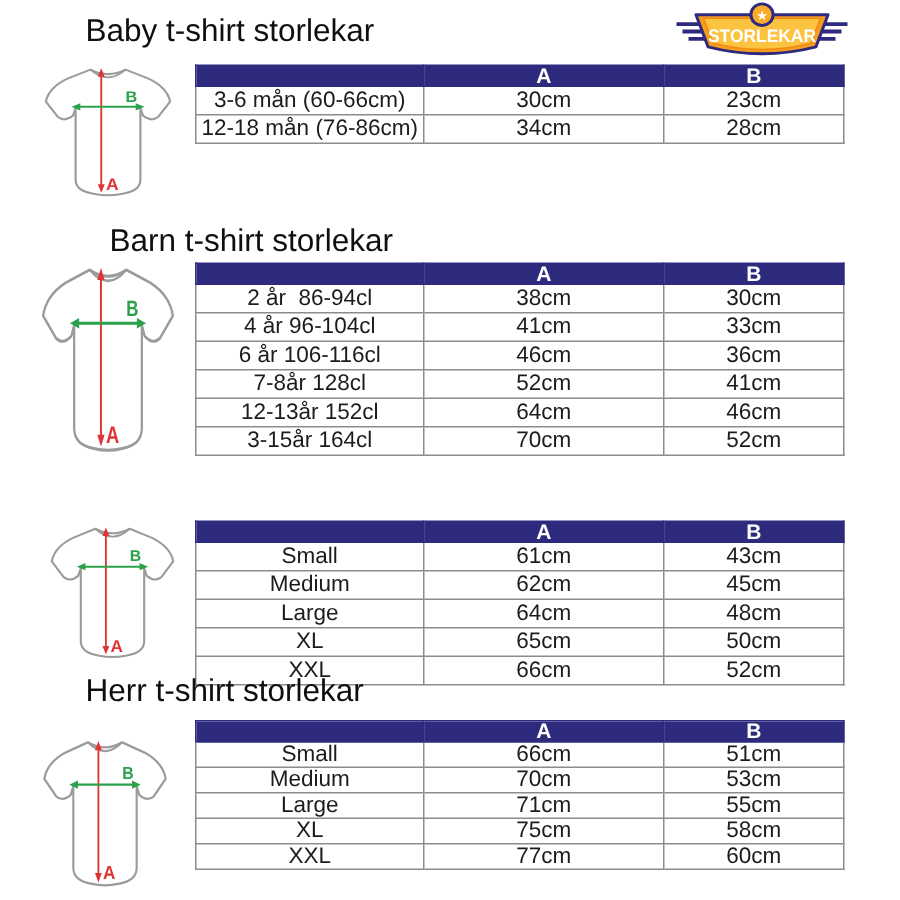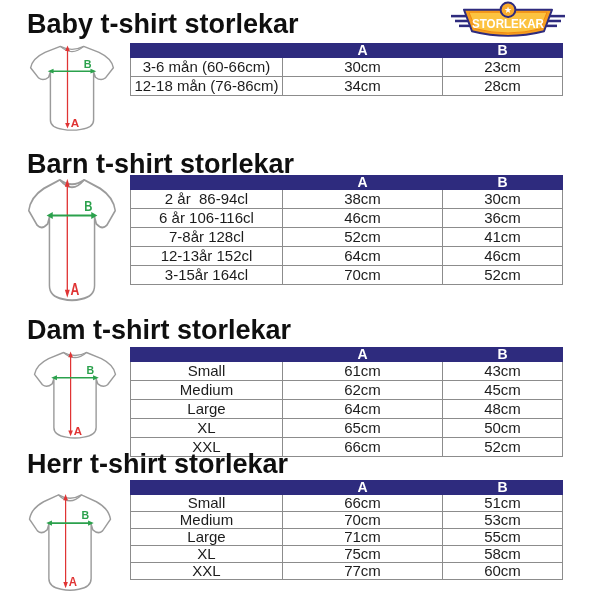--- a/index.html
+++ b/index.html
@@ -3,25 +3,25 @@
 <meta charset="utf-8">
 <style>
   html,body{margin:0;padding:0;}
   body{
     width:600px;height:600px;background:#ffffff;
     font-family:"Liberation Sans", sans-serif;
     position:relative;overflow:hidden;color:#161616;
   }
   .page{position:absolute;inset:0;}
   .section-title{
-    position:absolute;left:27px;margin:0;font-size:27px;font-weight:700;
+    position:absolute;left:57px;margin:0;font-size:21px;font-weight:400;
     color:#0f0f0f;letter-spacing:0px;white-space:nowrap;
   }
   #title-baby{top:9px;}
-  #title-barn{top:149px;}
+  #title-barn{top:149px;margin-left:16px;}
   #title-dam{top:315px;}
   #title-herr{top:449px;text-align:center;}
 
   .shirt{position:absolute;}
   .shirt svg{width:100%;height:100%;display:block;}
   #shirt-baby{left:27px;top:43px;width:90px;height:94px;}
   #shirt-barn{left:25px;top:175px;width:94px;height:135px;}
   #shirt-dam{left:31px;top:349px;width:88px;height:96px;}
   #shirt-herr{left:26px;top:491px;width:88px;height:107px;}
 
@@ -148,20 +148,25 @@
       </tr>
     </thead>
     <tbody>
 
     <tr>
         <td>2 år  86-94cl</td>
         <td>38cm</td>
         <td>30cm</td>
       </tr>
         <tr>
+        <td>4 år 96-104cl</td>
+        <td>41cm</td>
+        <td>33cm</td>
+      </tr>
+        <tr>
         <td>6 år 106-116cl</td>
         <td>46cm</td>
         <td>36cm</td>
       </tr>
         <tr>
         <td>7-8år 128cl</td>
         <td>52cm</td>
         <td>41cm</td>
       </tr>
         <tr>
@@ -170,21 +175,20 @@
         <td>46cm</td>
       </tr>
         <tr>
         <td>3-15år 164cl</td>
         <td>70cm</td>
         <td>52cm</td>
       </tr>
       </tbody>
   </table>
 
-  <h2 class="section-title" id="title-dam">Dam t-shirt storlekar</h2>
   <div class="shirt" id="shirt-dam">
     <svg viewBox="0 0 100 110" preserveAspectRatio="none">
         <use href="#tshirt-symbol"></use>
       </svg>
   </div>
   <table class="sizetable" id="table-dam">
     <colgroup>
         <col class="c-label">
         <col class="c-a">
         <col class="c-b">

